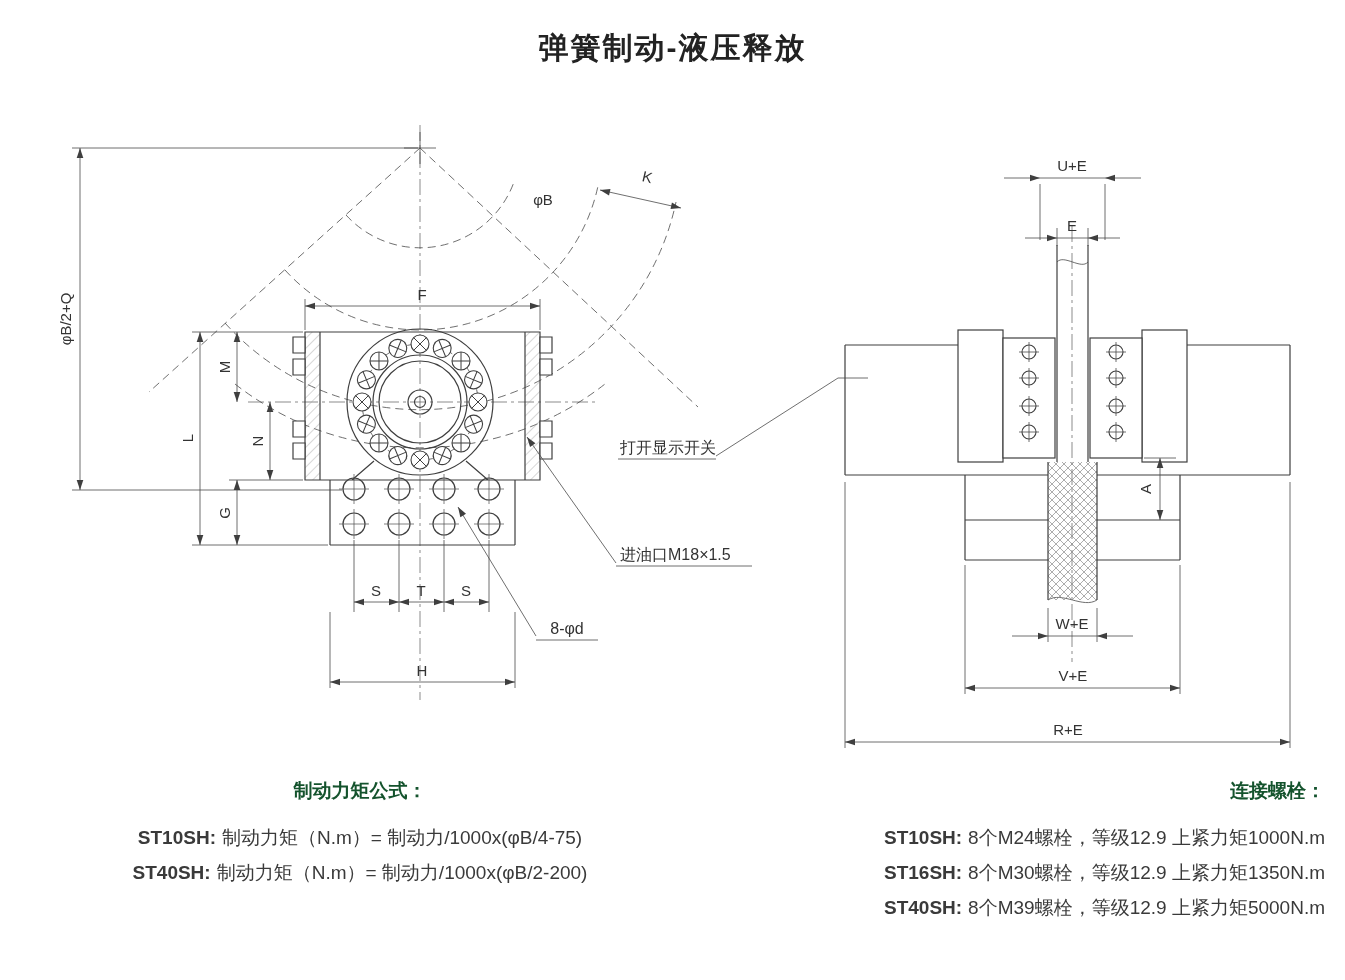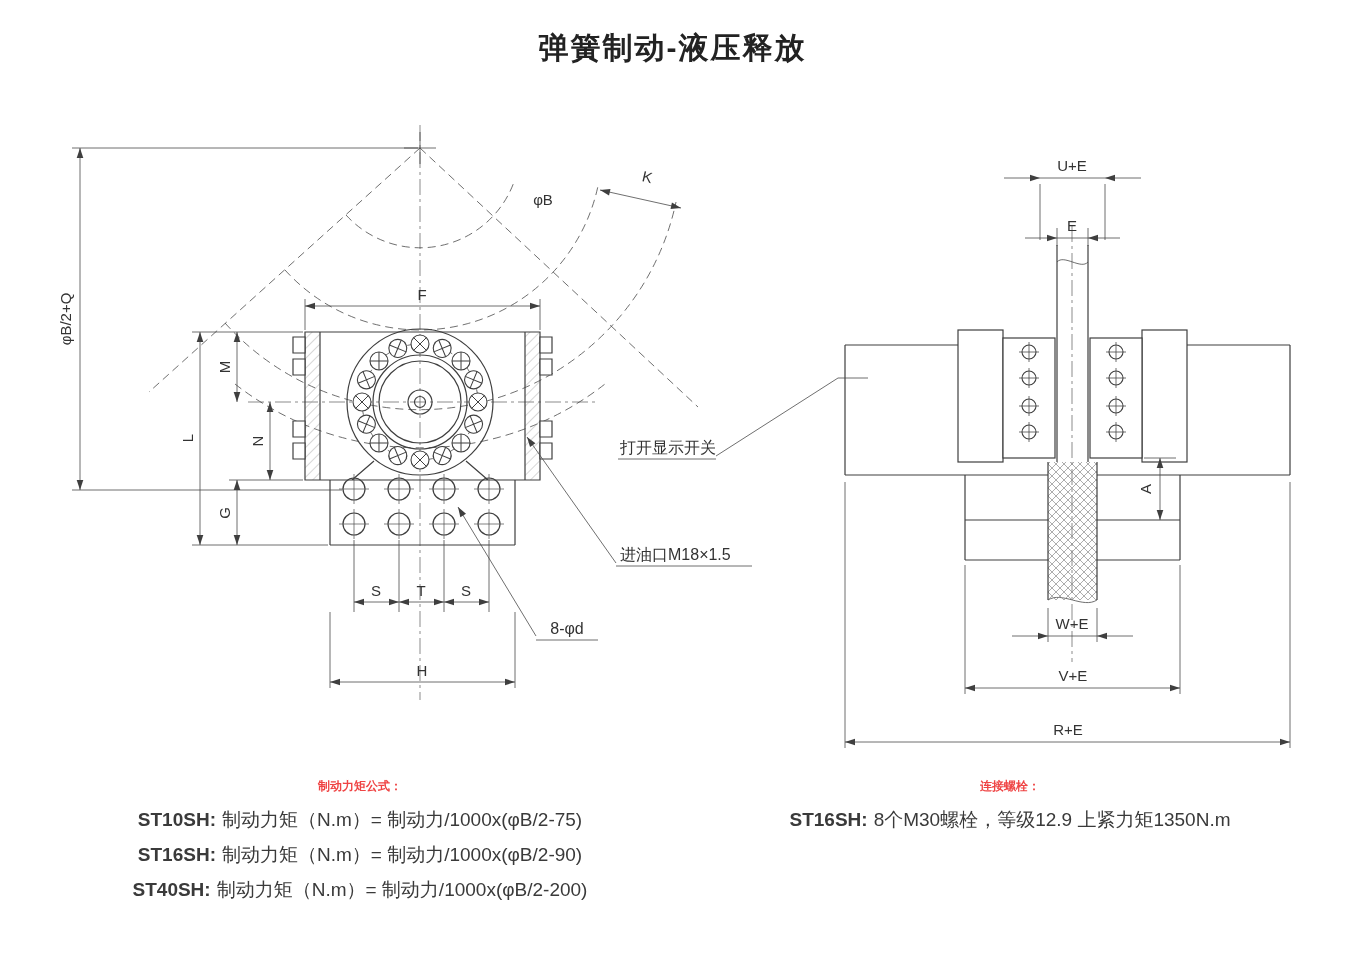--- a/index.html
+++ b/index.html
@@ -10,22 +10,22 @@
   svg.drawing { position:absolute; left:0; top:0; }
   .ln   { stroke:#3f3f3f; stroke-width:1.2; fill:none; }
   .lnf  { stroke:#3f3f3f; stroke-width:1.2; fill:#ffffff; }
   .thin { stroke:#4a4a4a; stroke-width:0.8; fill:none; }
   .dash { stroke-dasharray:8 5; }
   .cl   { stroke:#5a5a5a; stroke-width:0.7; fill:none; stroke-dasharray:16 4 3 4; }
   text.dim { font-family:"Liberation Sans", sans-serif; font-size:15px; fill:#333; }
   text.call { font-family:"Liberation Sans", sans-serif; font-size:16px; fill:#333; }
   .notes { position:absolute; top:778px; text-align:center; color:#3a3a3a; }
   .notes-left  { left:45px;  width:630px; }
-  .notes-right { left:695px; width:630px; }
-  .notes-heading { font-size:12px; font-weight:bold; color:#ef4444; margin-bottom:7px; }
+  .notes-right { left:695px; width:630px;text-align:right; }
+  .notes-heading { font-size:19px; font-weight:bold; color:#14532d; margin-bottom:16px; }
   .note-row { font-size:19px; line-height:35px; white-space:nowrap; }
   .note-row .model { margin-right:6px;font-weight:bold; }
 </style>
 </head>
 <body>
 
 <div class="page">
 
   <div class="title">弹簧制动-液压释放</div>
 
@@ -276,30 +276,33 @@
         <polyline class="thin" points="716,456 838,378 868,378"></polyline>
         <path class="thin" d="M618,459 H716"></path>
         <text class="call" x="620" y="453" text-anchor="start">打开显示开关</text>
       </g>
     </g>
   </svg>
 
   <div class="notes notes-left">
     <div class="notes-heading">制动力矩公式：</div>
     <div class="note-row">
-      <span class="model">ST10SH:</span><span>制动力矩（N.m）= 制动力/1000x(φB/2-75)</span>
-    </div>
-    <div class="note-row">
-      <span class="model">ST16SH:</span><span>制动力矩（N.m）= 制动力/1000x(φB/2-90)</span>
+      <span class="model">ST10SH:</span><span>制动力矩（N.m）= 制动力/1000x(φB/4-75)</span>
     </div>
     <div class="note-row">
       <span class="model">ST40SH:</span><span>制动力矩（N.m）= 制动力/1000x(φB/2-200)</span>
     </div>
   </div>
 
   <div class="notes notes-right">
     <div class="notes-heading">连接螺栓：</div>
     <div class="note-row">
+      <span class="model">ST10SH:</span><span>8个M24螺栓，等级12.9 上紧力矩1000N.m</span>
+    </div>
+    <div class="note-row">
       <span class="model">ST16SH:</span><span>8个M30螺栓，等级12.9 上紧力矩1350N.m</span>
     </div>
+    <div class="note-row">
+      <span class="model">ST40SH:</span><span>8个M39螺栓，等级12.9 上紧力矩5000N.m</span>
+    </div>
   </div>
 
 </div>
 
 </body></html>

